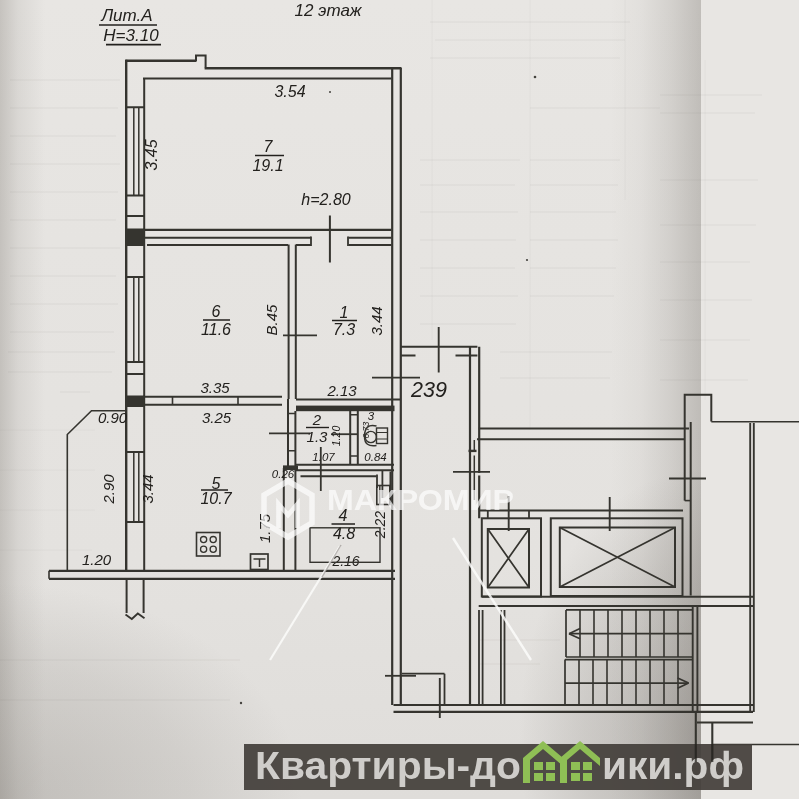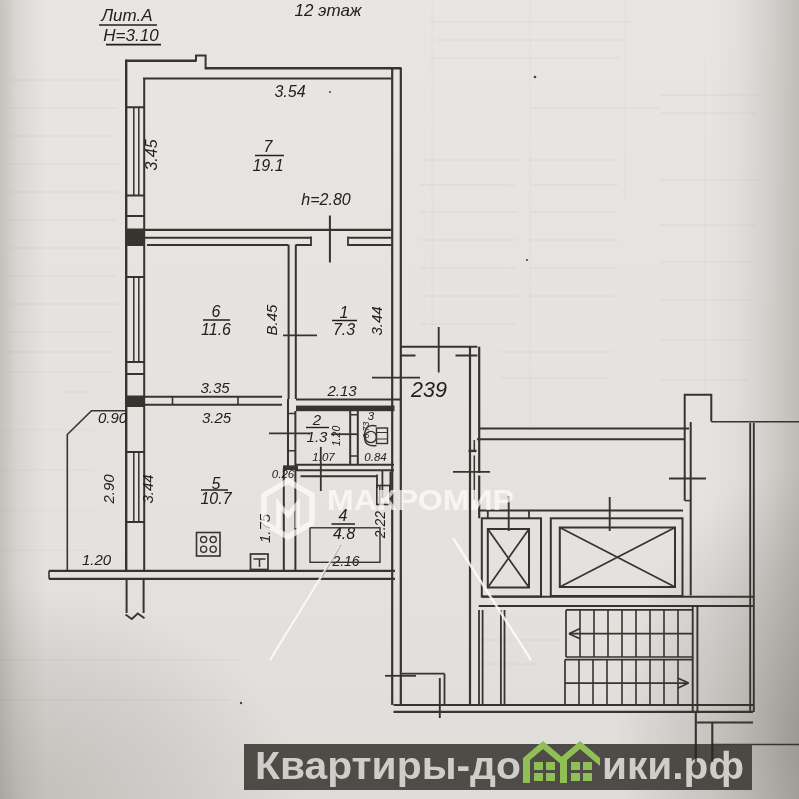--- a/index.html
+++ b/index.html
@@ -1,17 +1,17 @@
 <!DOCTYPE html>
 <html><head>
 <meta charset="utf-8">
 <style>
   html,body{margin:0;padding:0;}
   body{width:799px;height:799px;overflow:hidden;background:#e8e6e3;font-family:"Liberation Sans",sans-serif;}
-  #page{position:relative;width:799px;height:799px;
+  #page{position:relative;width:701px;height:799px;
     background:
       radial-gradient(ellipse 420px 300px at 0% 100%, rgba(120,115,108,0.30) 0%, rgba(120,115,108,0.14) 45%, rgba(120,115,108,0.0) 72%),
       radial-gradient(ellipse 260px 380px at 100% 92%, rgba(105,100,94,0.38) 0%, rgba(105,100,94,0.16) 45%, rgba(105,100,94,0.0) 70%),
       linear-gradient(90deg, rgba(125,120,113,0.32) 0px, rgba(125,120,113,0.13) 18px, rgba(125,120,113,0.0) 45px),
       linear-gradient(270deg, rgba(110,105,98,0.32) 0px, rgba(110,105,98,0.17) 30px, rgba(110,105,98,0.05) 60px, rgba(110,105,98,0.0) 90px),
       linear-gradient(180deg, #e8e6e3 0%, #e6e4e1 30%, #e4e2df 70%, #dfddda 100%);
   }
   svg{position:absolute;left:0;top:0;}
   .w{stroke:#35342f;fill:none;}
   .t{fill:#23211e;font-style:italic;}

